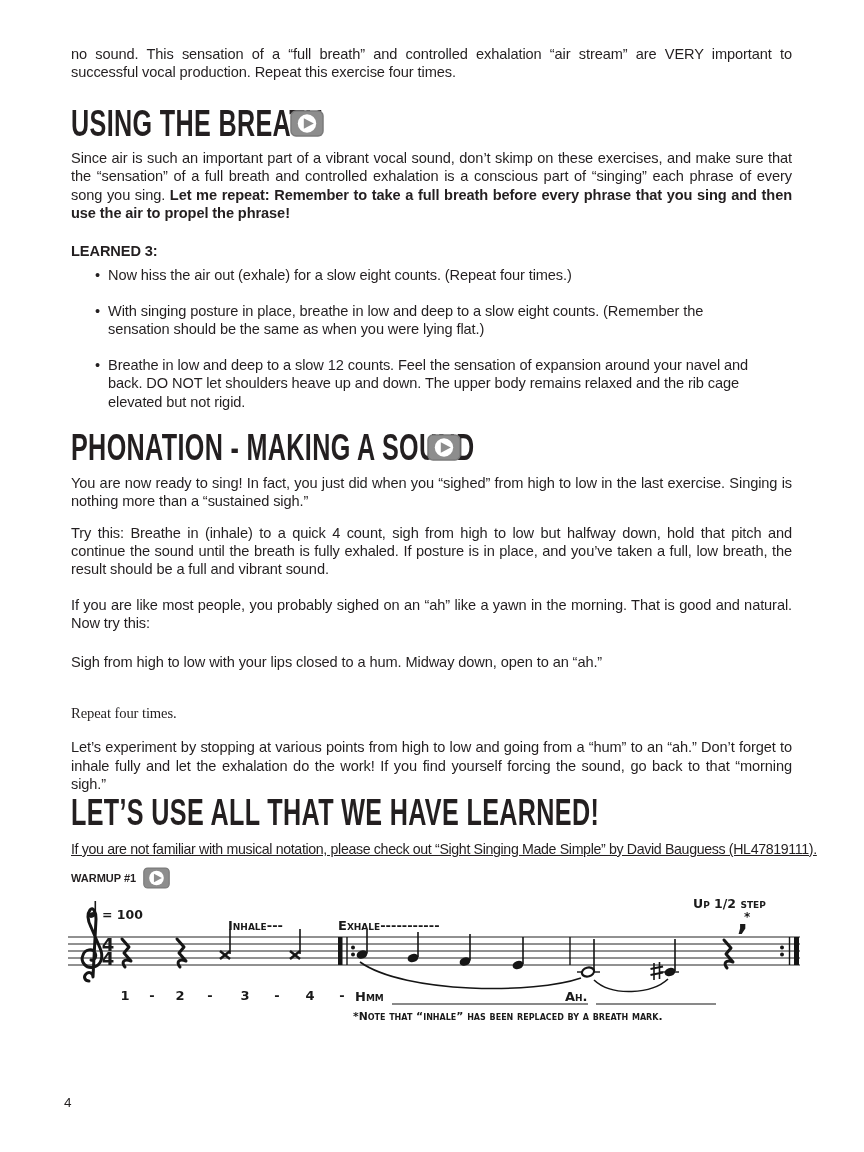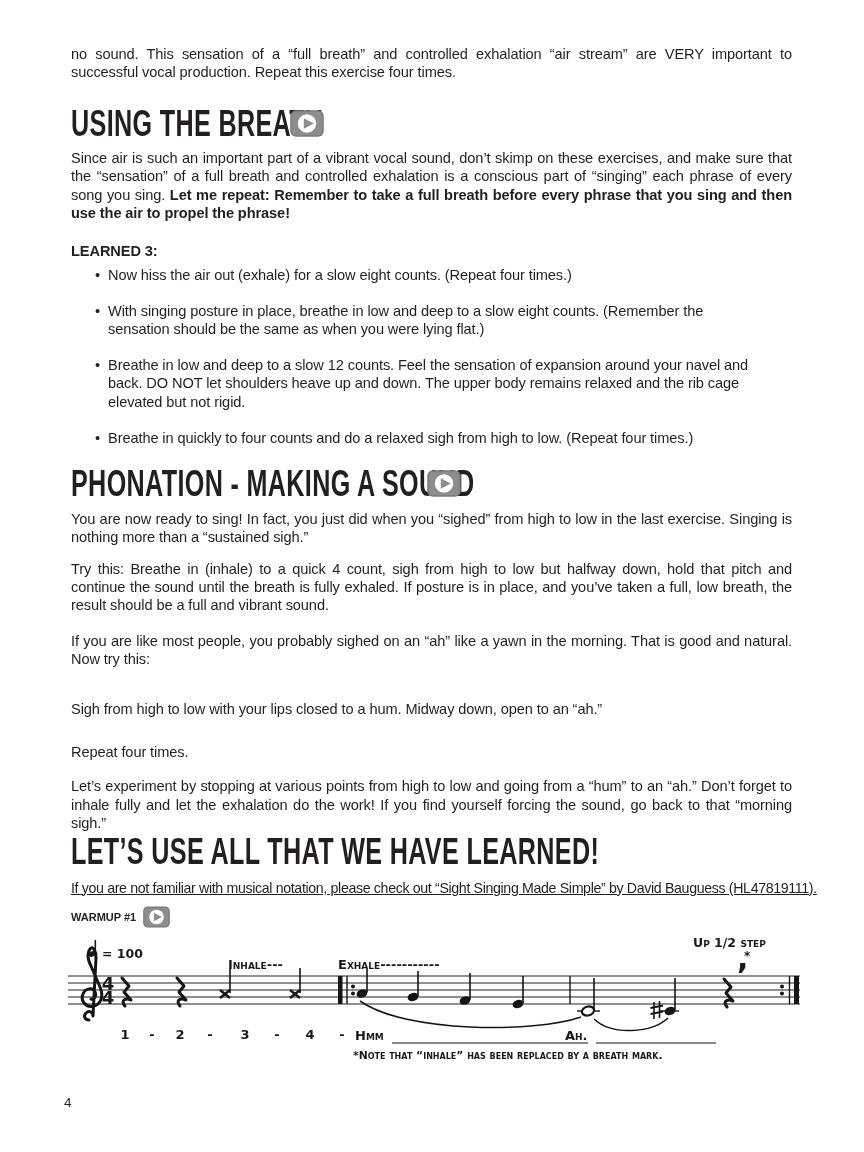--- a/index.html
+++ b/index.html
@@ -34,22 +34,22 @@
   ul.bullets li {
     position:relative; padding-left:37px; margin-bottom:17.5px;
     text-align:left; letter-spacing:-0.1px;
   }
   ul.bullets li::before { content:"\2022"; position:absolute; left:24px; }
 
   #h-phonation { margin-top:0; }
   .ph-p1 { margin-top:7px; }
   .ph-p2 { margin-top:13px; }
   .ph-p3 { margin-top:17px; }
-  .ph-p4 { margin-top:31px; }
-  .ph-p5 { margin-top:25px; }
+  .ph-p4 { margin-top:20px; }
+  .ph-p5 { margin-top:33px;font-family:Liberation Serif, serif; }
   .ph-p6 { margin-top:16px; }
 
   #h-learned { }
   #learned-para { margin-top:8px; white-space:nowrap; letter-spacing:-0.35px; font-size:14.2px; text-align:left;text-decoration:underline; }
 
   #warmup-label {
     margin-top:9px; height:22px; font-weight:700; font-size:11px;
     display:flex; align-items:center;
   }
   #warmup-label .play-btn-sm { display:inline-block; width:27px; height:22px; margin-left:7px; cursor:pointer; }
@@ -81,21 +81,20 @@
   </span>
 </h1>
 <p id="using-para"><span>Since air is such an important part of a vibrant vocal sound, don’t skimp on these exercises, and make sure that the “sensation” of a full breath and controlled exhalation is a conscious part of “singing” each phrase of every song you sing. </span><span class="bold">Let me repeat: Remember to take a full breath before every phrase that you sing and then use the air to propel the phrase!</span></p>
 
 <p id="exercise-label">LEARNED 3:</p>
 
 <ul class="bullets">
   <li>Now hiss the air out (exhale) for a slow eight counts. (Repeat four times.)</li>
   <li>With singing posture in place, breathe in low and deep to a slow eight counts. (Remember the sensation should be the same as when you were lying flat.)</li>
   <li>Breathe in low and deep to a slow 12 counts. Feel the sensation of expansion around your navel and back. DO NOT let shoulders heave up and down. The upper body remains relaxed and the rib cage elevated but not rigid.</li>
-  <li>Breathe in quickly to four counts and do a relaxed sigh from high to low. (Repeat four times.)</li>
 </ul>
 
 <h1 id="h-phonation" class="section-heading">
   <span class="ht">PHONATION - MAKING A SOUND</span>
   <span class="play-btn" style="left:356px">
     <svg width="34" height="27" viewBox="0 0 34 27">
       <rect x="1" y="1" width="32" height="25" rx="5" fill="#8d8d8d" stroke="#7b7b7b" stroke-width="1.5"></rect>
       <circle cx="17" cy="13.5" r="9.2" fill="#ffffff"></circle>
       <polygon points="13.8,8.3 23.8,13.5 13.8,18.7" fill="#8d8d8d"></polygon>
     </svg>

